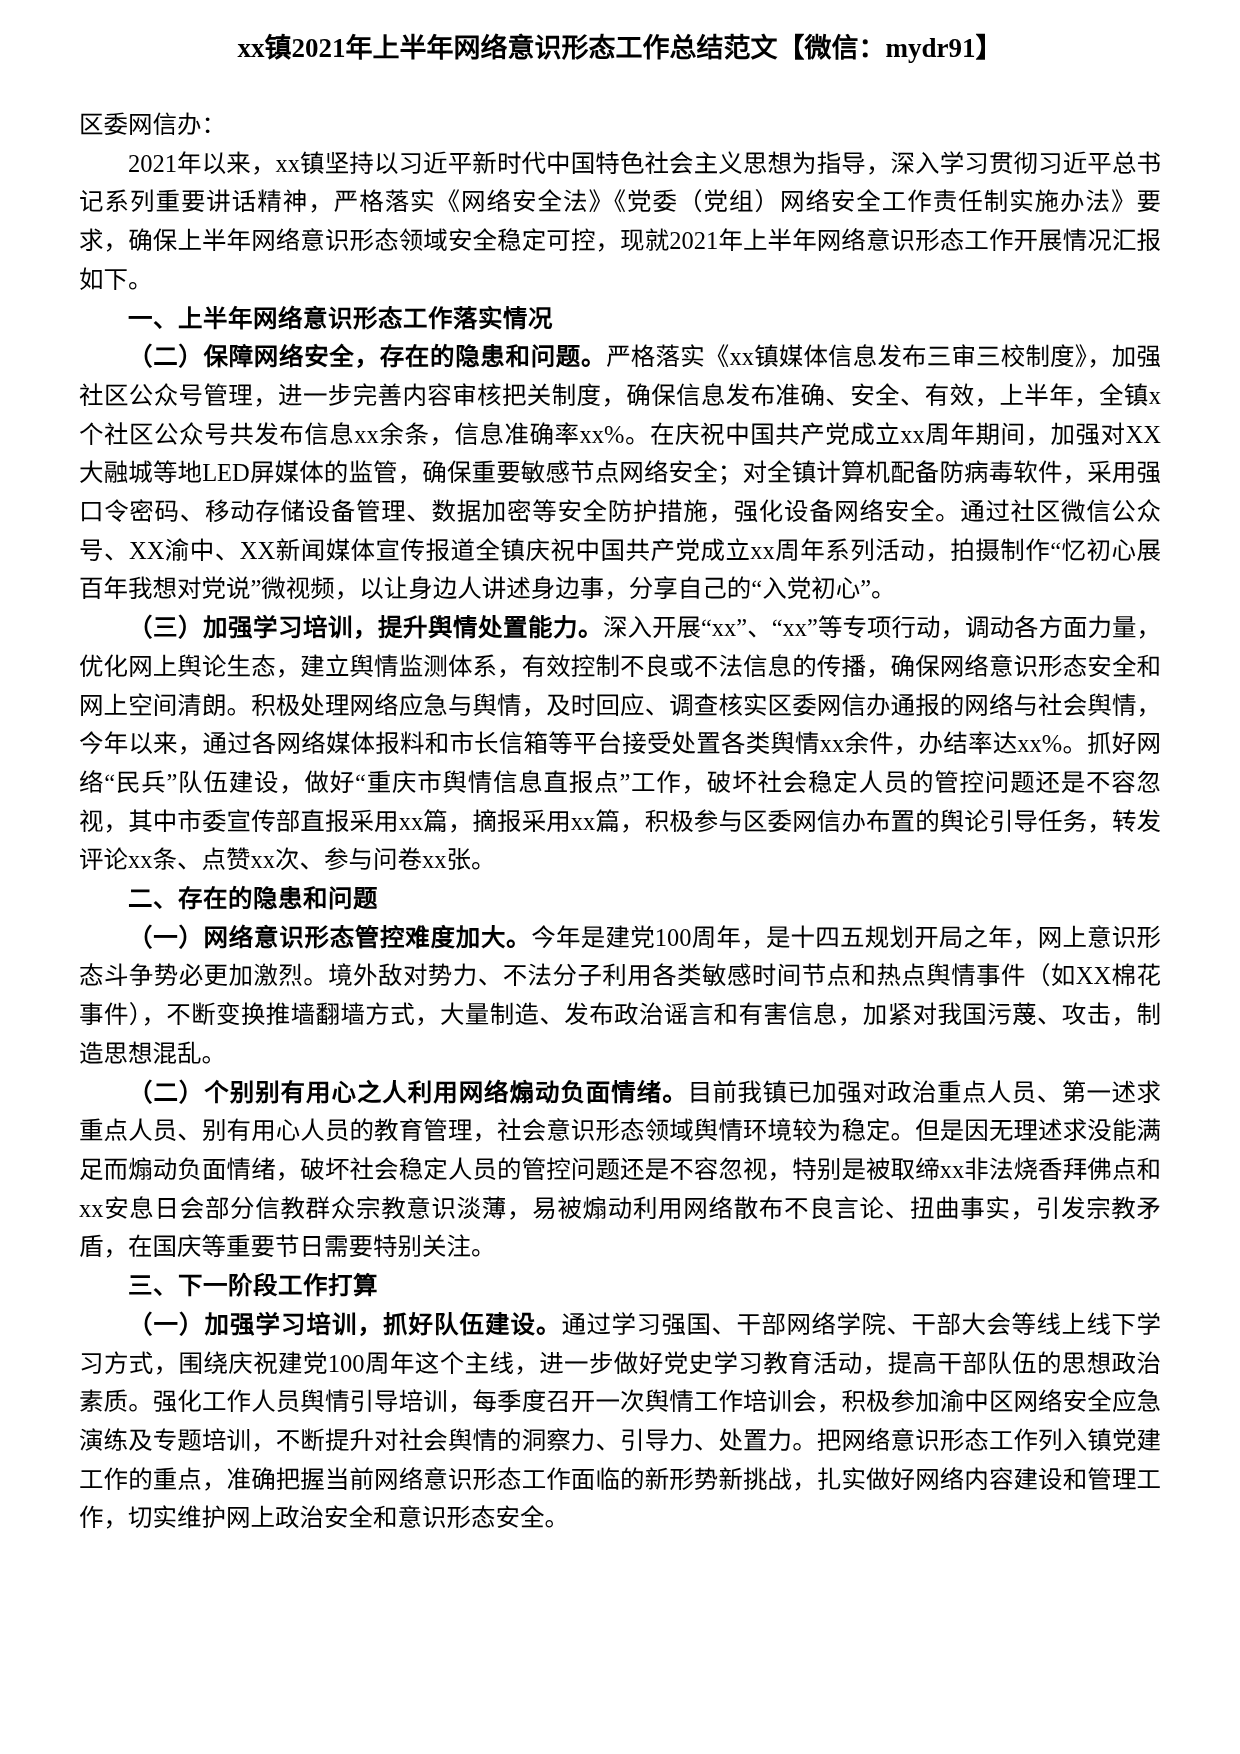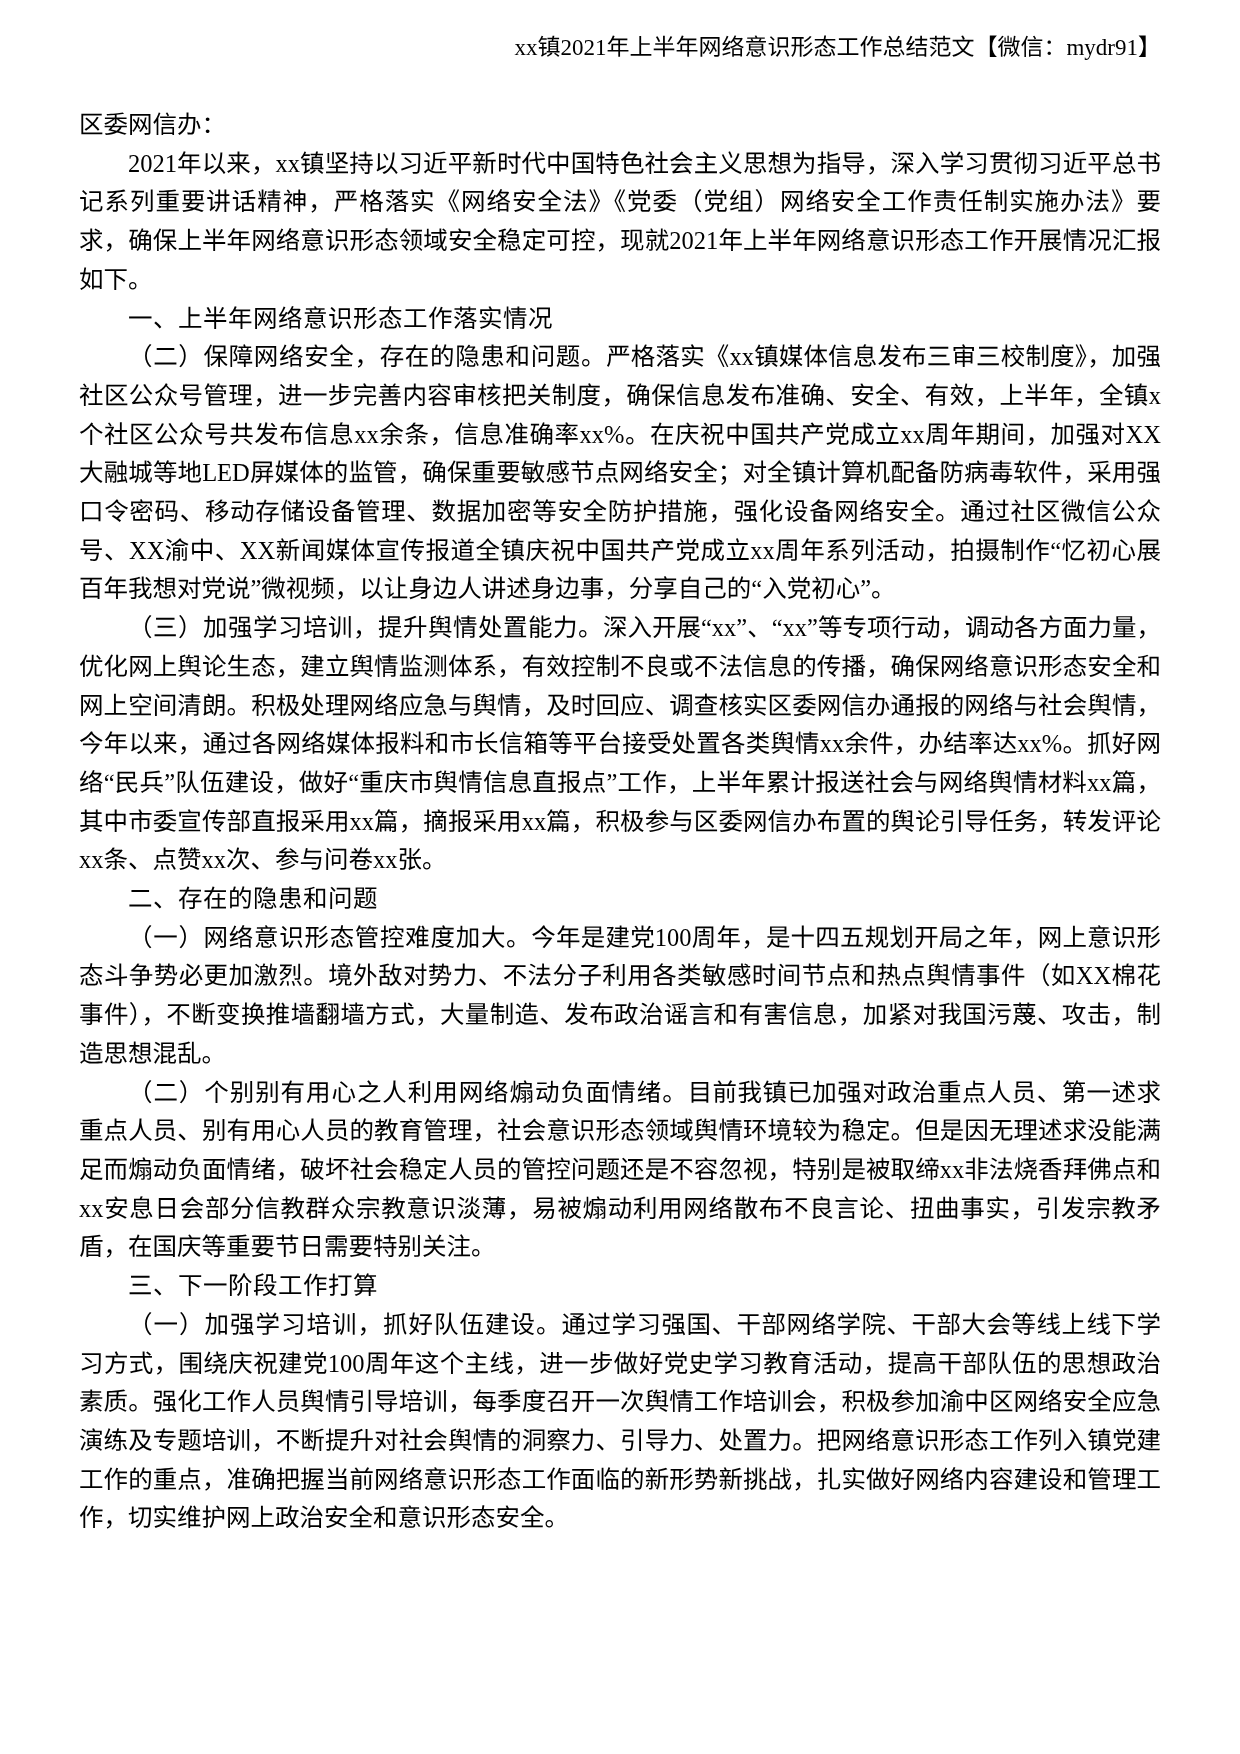--- a/index.html
+++ b/index.html
@@ -14,62 +14,62 @@
     box-sizing: border-box;
     margin: 0 auto;
     background: #ffffff;
     color: #000000;
     padding: 24px 79px 40px 79px;
     font-family: "Liberation Serif", "DejaVu Serif", serif;
     font-size: 24.5px;
   }
   .title {
     margin: 6px 0 40px 0;
-    text-align: right;
-    font-size: 23px;
-    font-weight: 400;
+    text-align: center;
+    font-size: 27px;
+    font-weight: 700;
     line-height: 36px;
     font-family: "Liberation Serif", "DejaVu Serif", serif;
   }
   .doc-body p {
     margin: 0;
     padding: 0;
     line-height: 38.7px;
     text-align: justify;
     text-indent: 2em;
     word-break: break-all;
   }
   .doc-body p.salutation {
     text-indent: 0;
   }
   .doc-body p.heading {
     text-align: left;
   }
   .doc-body .lead {
-    font-weight: 400;
+    font-weight: 700;
     font-family: "Liberation Sans", "DejaVu Sans", sans-serif;
     letter-spacing: 0.5px;
   }
 </style>
 </head>
 <body>
 
 <div class="page">
   <h1 class="title">xx镇2021年上半年网络意识形态工作总结范文【微信：mydr91】</h1>
   <div class="doc-body">
   <p class="salutation"><span>区委网信办：</span></p>
 
   <p class="body"><span>2021年以来，xx镇坚持以习近平新时代中国特色社会主义思想为指导，深入学习贯彻习近平总书记系列重要讲话精神，严格落实《网络安全法》《党委（党组）网络安全工作责任制实施办法》要求，确保上半年网络意识形态领域安全稳定可控，现就2021年上半年网络意识形态工作开展情况汇报如下。</span></p>
 
   <p class="heading"><b class="lead">一、上半年网络意识形态工作落实情况</b></p>
 
 
   <p class="item"><b class="lead">（二）保障网络安全，存在的隐患和问题。</b><span>严格落实《xx镇媒体信息发布三审三校制度》，加强社区公众号管理，进一步完善内容审核把关制度，确保信息发布准确、安全、有效，上半年，全镇x个社区公众号共发布信息xx余条，信息准确率xx%。在庆祝中国共产党成立xx周年期间，加强对XX大融城等地LED屏媒体的监管，确保重要敏感节点网络安全；对全镇计算机配备防病毒软件，采用强口令密码、移动存储设备管理、数据加密等安全防护措施，强化设备网络安全。通过社区微信公众号、XX渝中、XX新闻媒体宣传报道全镇庆祝中国共产党成立xx周年系列活动，拍摄制作“忆初心展百年我想对党说”微视频，以让身边人讲述身边事，分享自己的“入党初心”。</span></p>
 
-  <p class="item"><b class="lead">（三）加强学习培训，提升舆情处置能力。</b><span>深入开展“xx”、“xx”等专项行动，调动各方面力量，优化网上舆论生态，建立舆情监测体系，有效控制不良或不法信息的传播，确保网络意识形态安全和网上空间清朗。积极处理网络应急与舆情，及时回应、调查核实区委网信办通报的网络与社会舆情，今年以来，通过各网络媒体报料和市长信箱等平台接受处置各类舆情xx余件，办结率达xx%。抓好网络“民兵”队伍建设，做好“重庆市舆情信息直报点”工作，上半年累计报送社会与网络舆情材料xx篇，其中市委宣传部直报采用xx篇，摘报采用xx篇，积极参与区委网信办布置的舆论引导任务，转发评论xx条、点赞xx次、参与问卷xx张。</span></p>
+  <p class="item"><b class="lead">（三）加强学习培训，提升舆情处置能力。</b><span>深入开展“xx”、“xx”等专项行动，调动各方面力量，优化网上舆论生态，建立舆情监测体系，有效控制不良或不法信息的传播，确保网络意识形态安全和网上空间清朗。积极处理网络应急与舆情，及时回应、调查核实区委网信办通报的网络与社会舆情，今年以来，通过各网络媒体报料和市长信箱等平台接受处置各类舆情xx余件，办结率达xx%。抓好网络“民兵”队伍建设，做好“重庆市舆情信息直报点”工作，破坏社会稳定人员的管控问题还是不容忽视，其中市委宣传部直报采用xx篇，摘报采用xx篇，积极参与区委网信办布置的舆论引导任务，转发评论xx条、点赞xx次、参与问卷xx张。</span></p>
 
   <p class="heading"><b class="lead">二、存在的隐患和问题</b></p>
 
   <p class="item"><b class="lead">（一）网络意识形态管控难度加大。</b><span>今年是建党100周年，是十四五规划开局之年，网上意识形态斗争势必更加激烈。境外敌对势力、不法分子利用各类敏感时间节点和热点舆情事件（如XX棉花事件），不断变换推墙翻墙方式，大量制造、发布政治谣言和有害信息，加紧对我国污蔑、攻击，制造思想混乱。</span></p>
 
   <p class="item"><b class="lead">（二）个别别有用心之人利用网络煽动负面情绪。</b><span>目前我镇已加强对政治重点人员、第一述求重点人员、别有用心人员的教育管理，社会意识形态领域舆情环境较为稳定。但是因无理述求没能满足而煽动负面情绪，破坏社会稳定人员的管控问题还是不容忽视，特别是被取缔xx非法烧香拜佛点和xx安息日会部分信教群众宗教意识淡薄，易被煽动利用网络散布不良言论、扭曲事实，引发宗教矛盾，在国庆等重要节日需要特别关注。</span></p>
 
 
   <p class="heading"><b class="lead">三、下一阶段工作打算</b></p>
 

